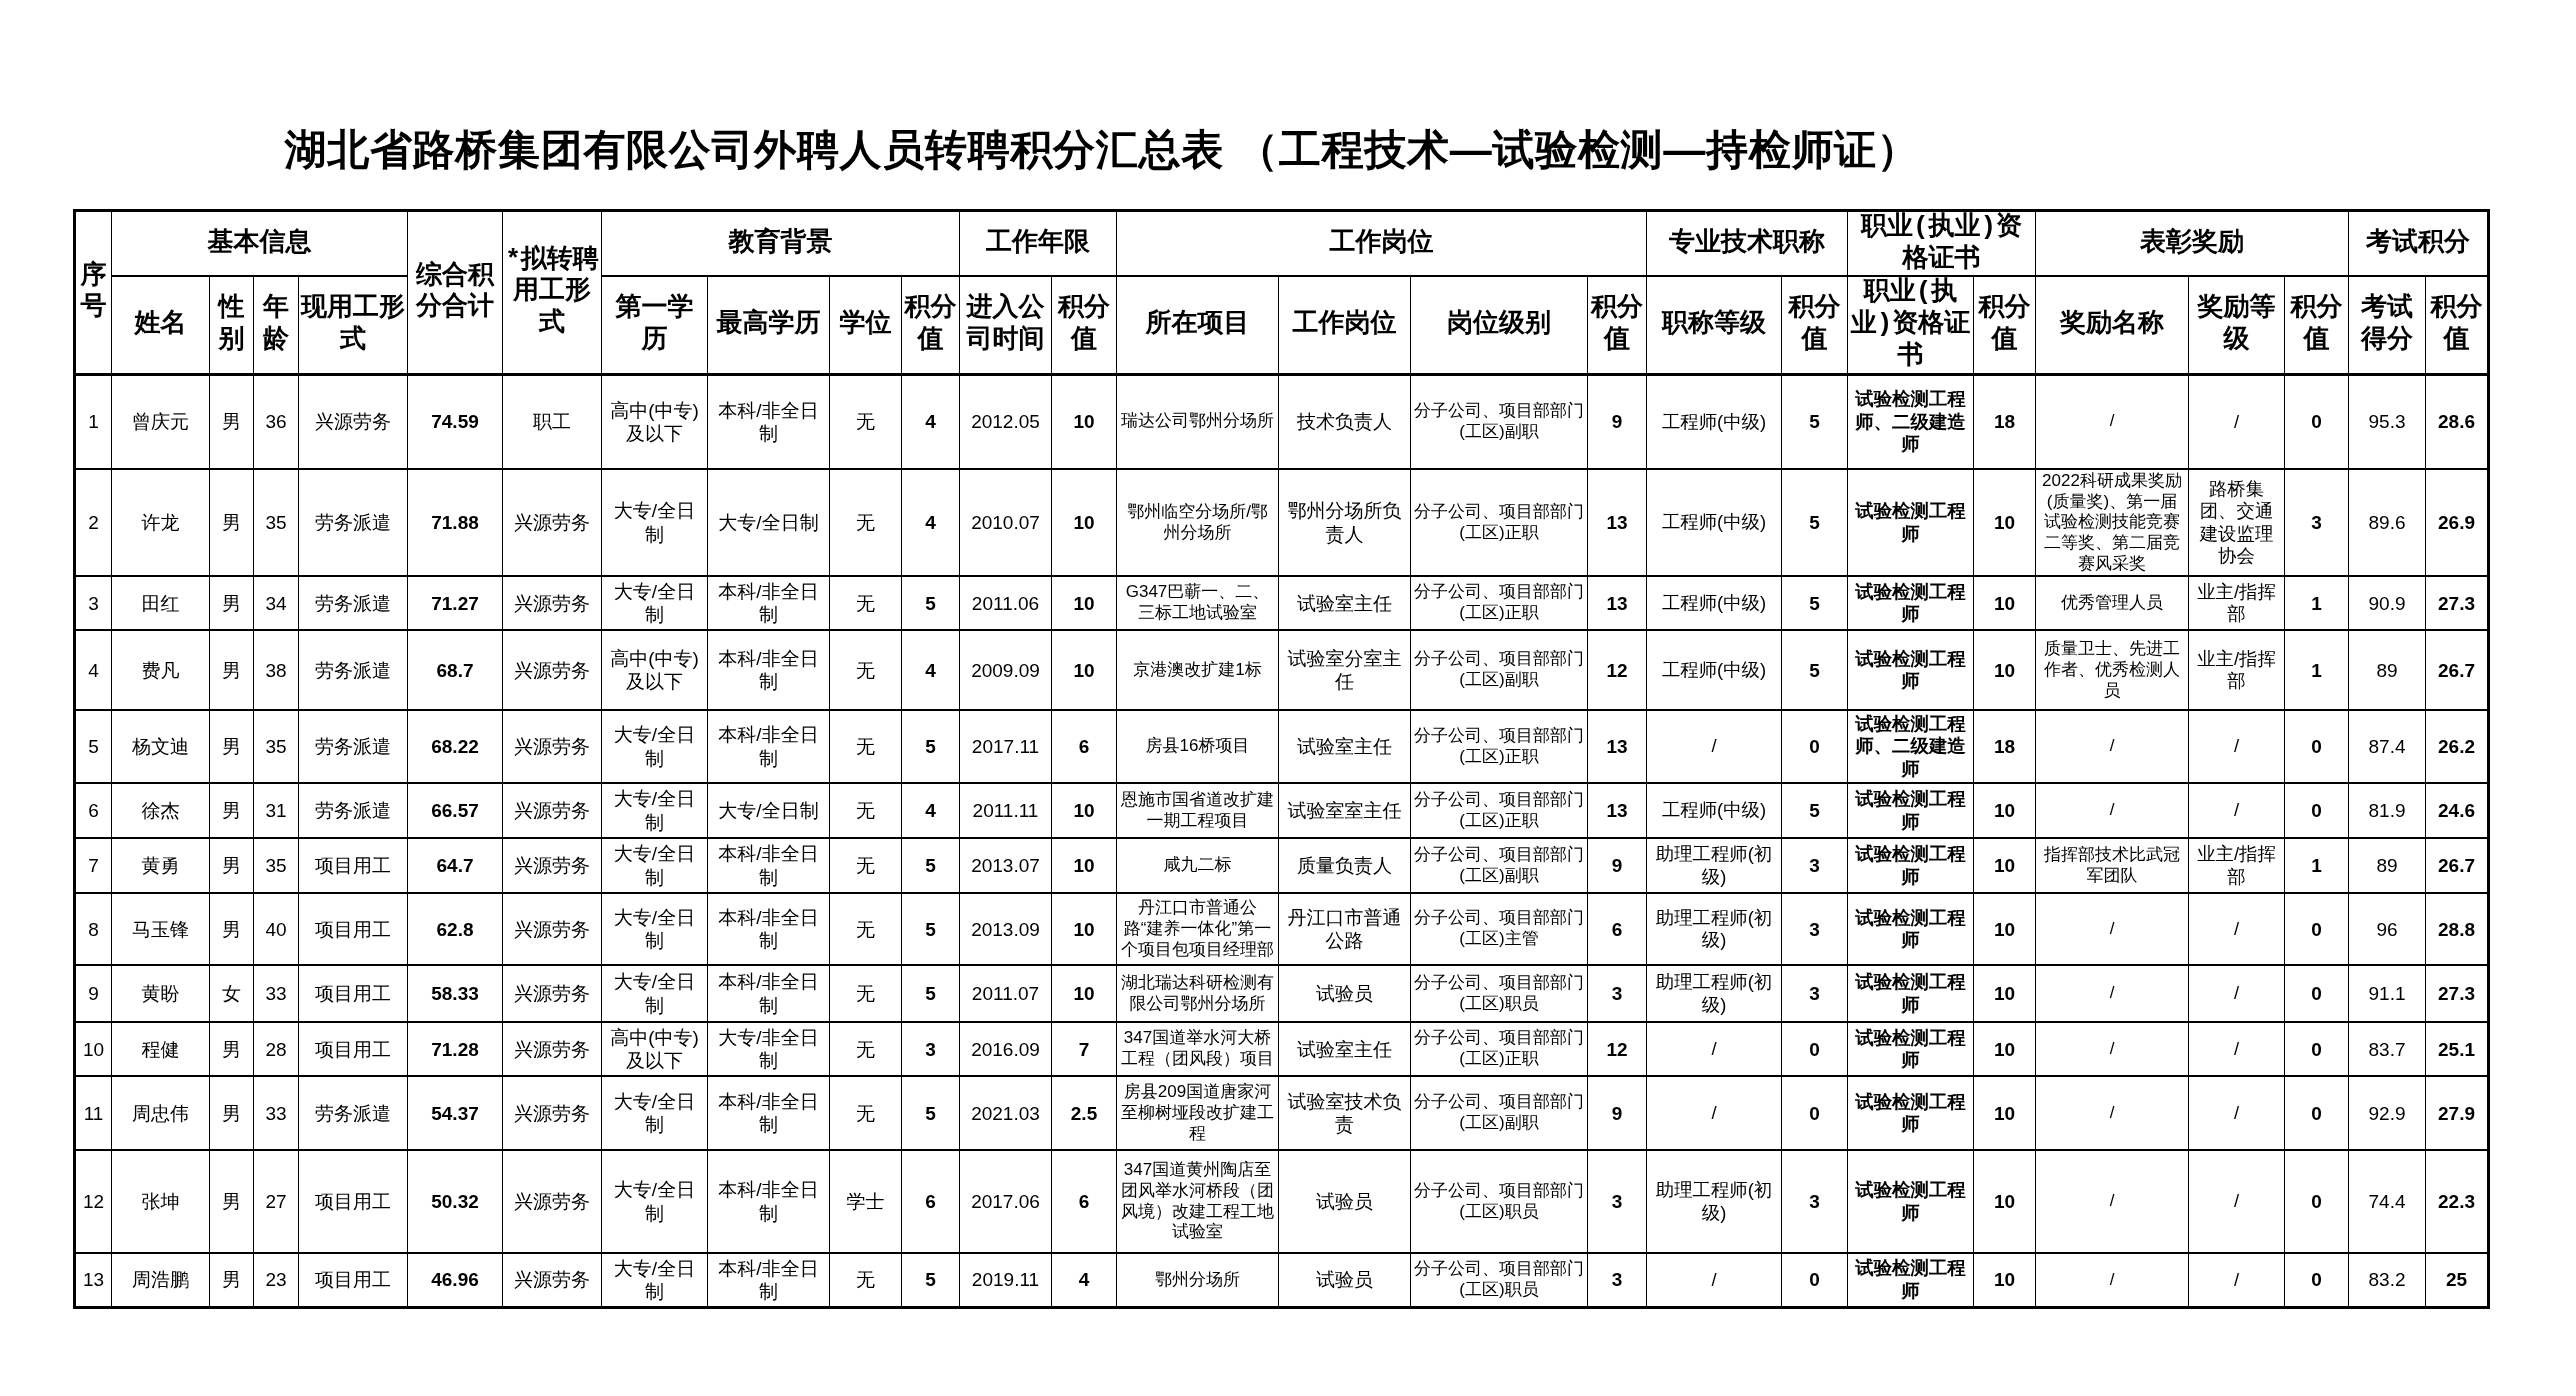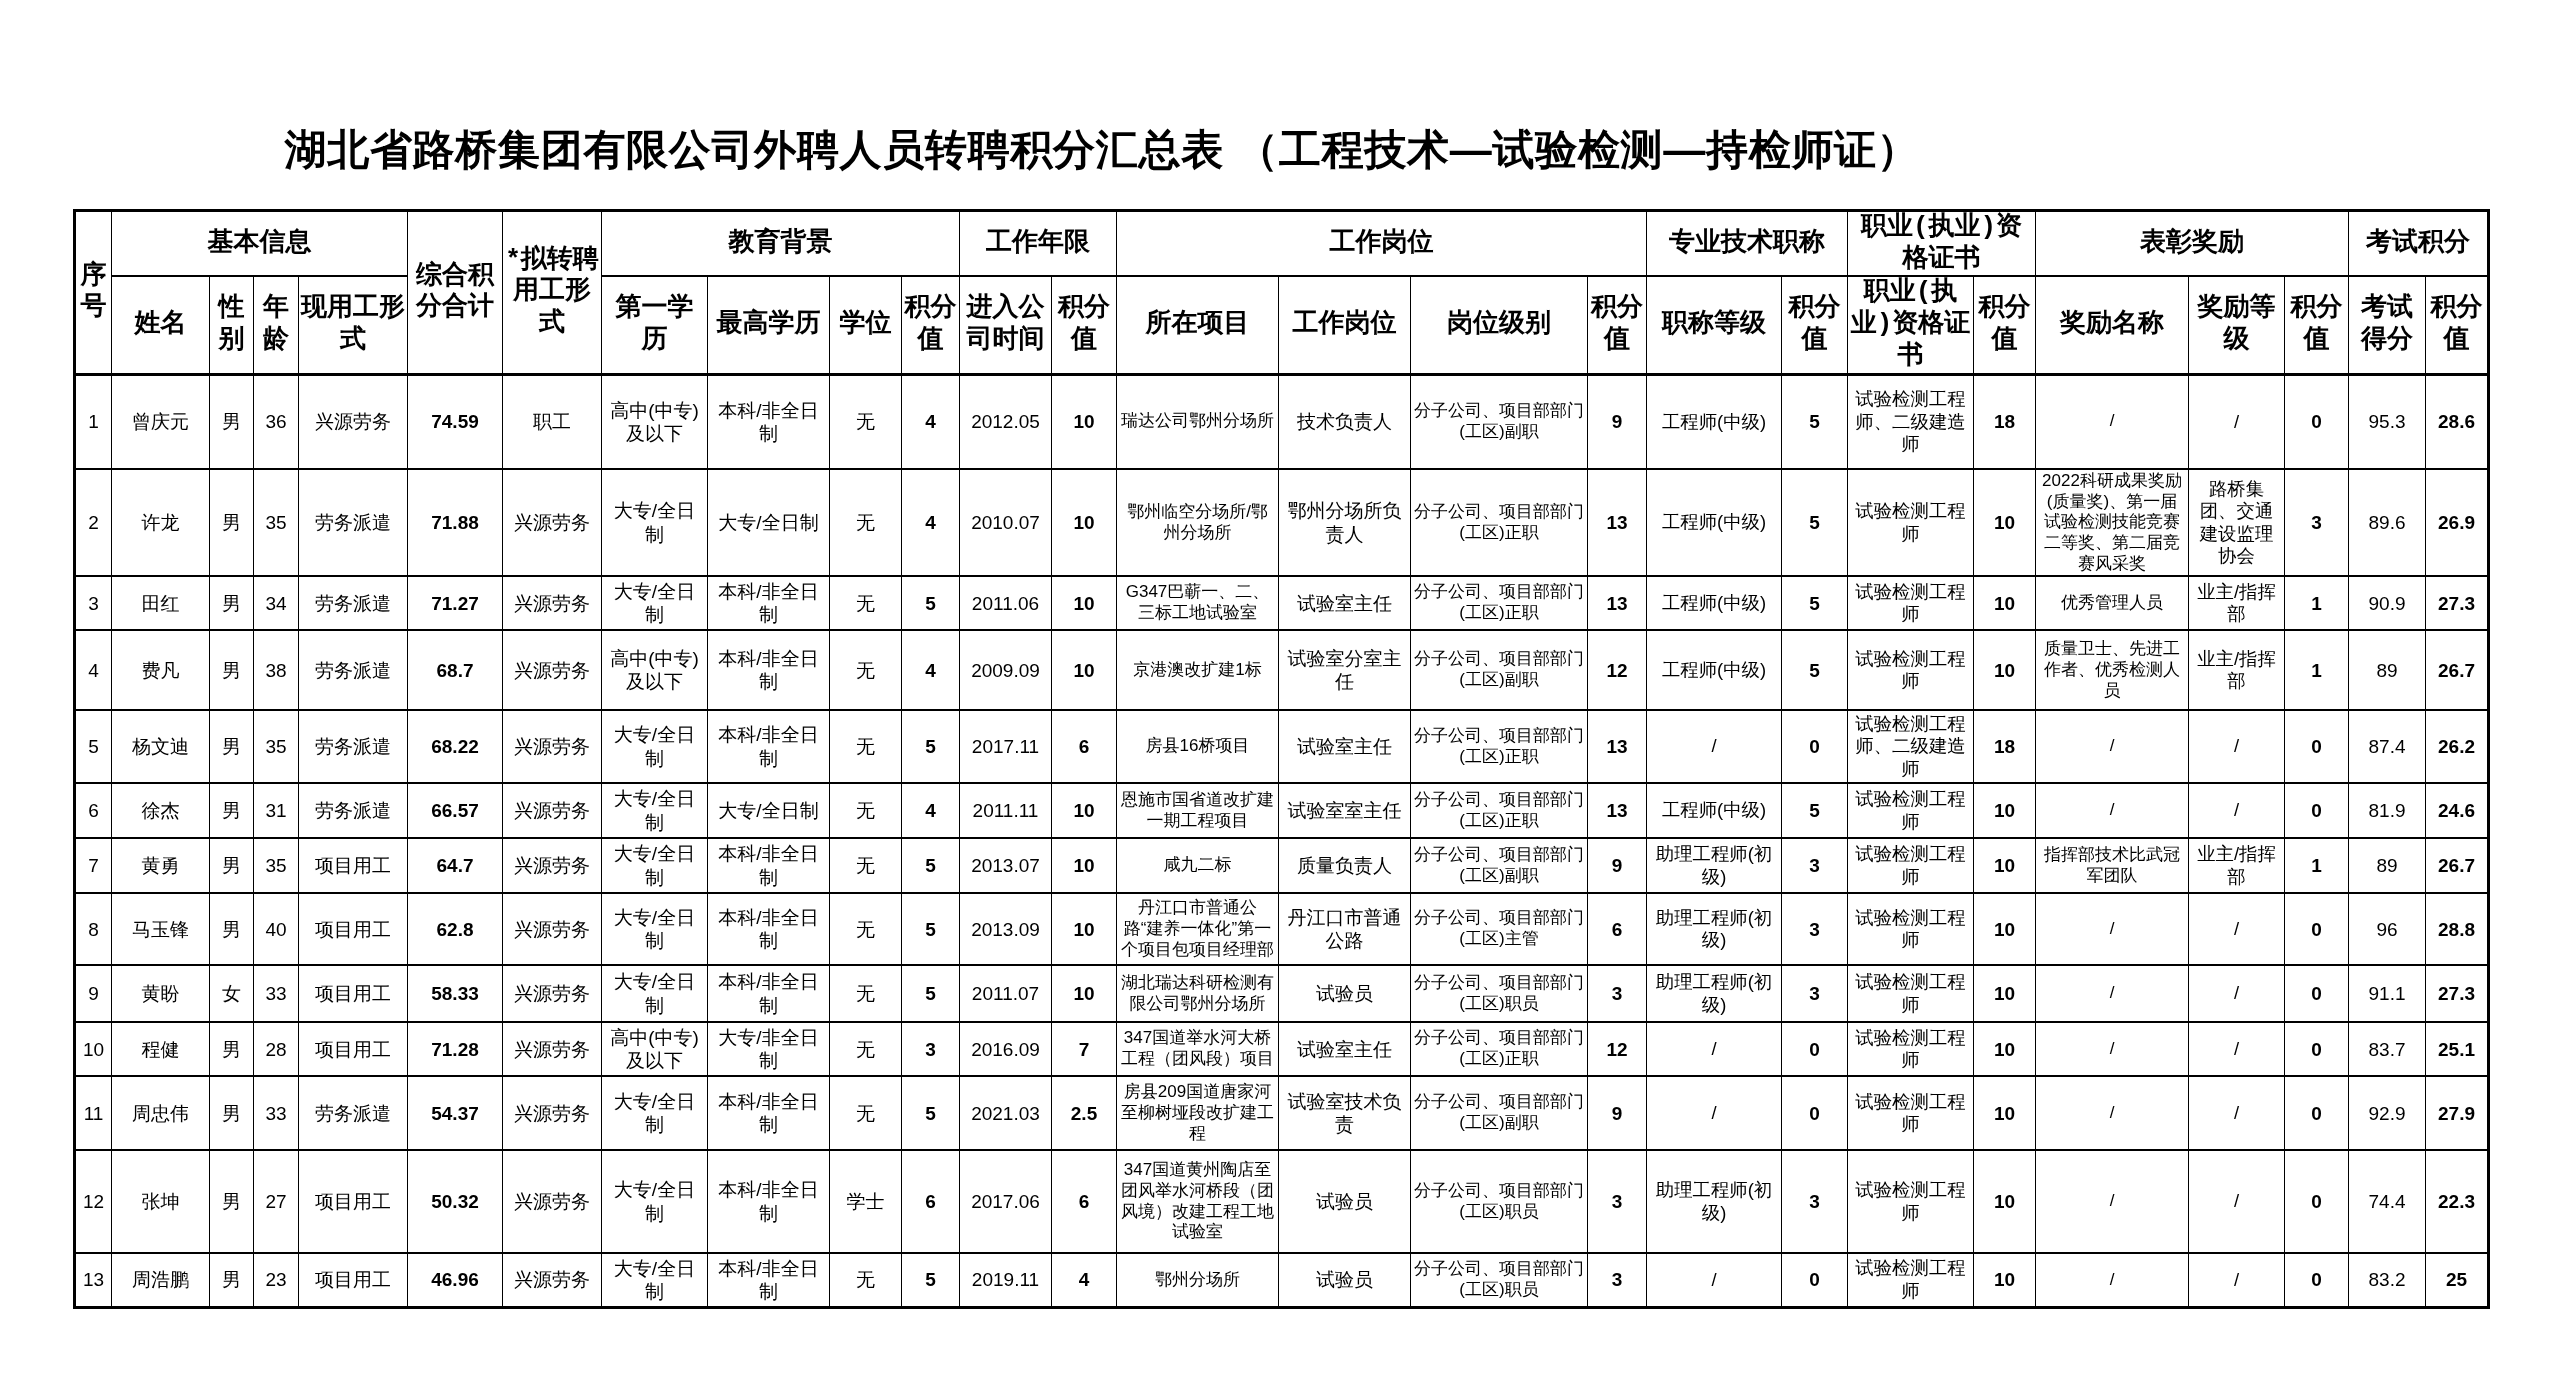--- a/index.html
+++ b/index.html
@@ -40,21 +40,21 @@
   tbody tr:nth-child(10){height:54px;}
   tbody tr:nth-child(11){height:74px;}
   tbody tr:nth-child(12){height:103px;}
   tbody tr:nth-child(13){height:54px;}
   
   td.col-6,td.col-11,td.col-13,td.col-17,td.col-19,td.col-21,td.col-24,td.col-26{font-weight:700;}
   
   td.col-14{font-size:17px;}
   td.col-16{font-size:17px;margin-left:40px;}
   td.col-18{font-size:18.4px;}
-  td.col-20{font-size:18.4px;}
+  td.col-20{font-size:18.4px;font-weight:bold;}
   td.col-22{font-size:17px;}
   td.col-23{font-size:18.4px;}
 </style>
 </head>
 <body>
 
 <div class="doc-title">湖北省路桥集团有限公司外聘人员转聘积分汇总表 （工程技术—试验检测—持检师证）</div>
 
 <div class="tablewrap">
   <table>

